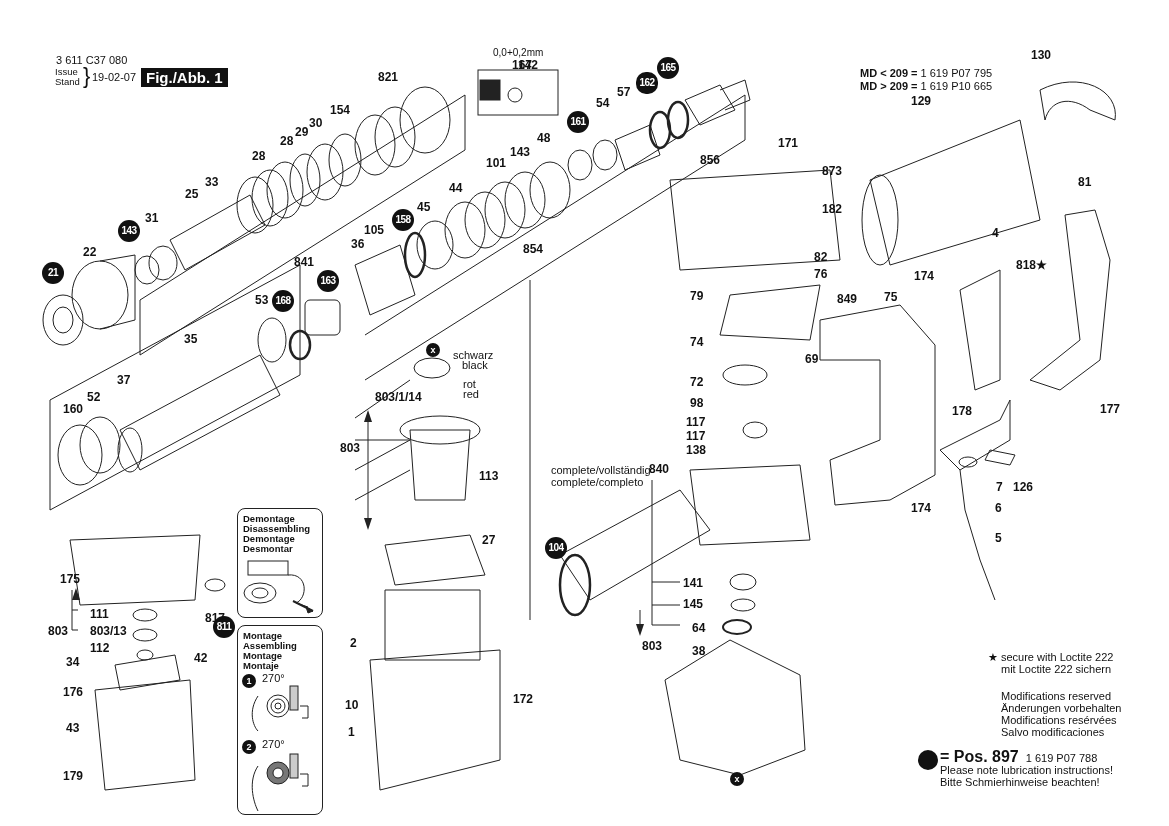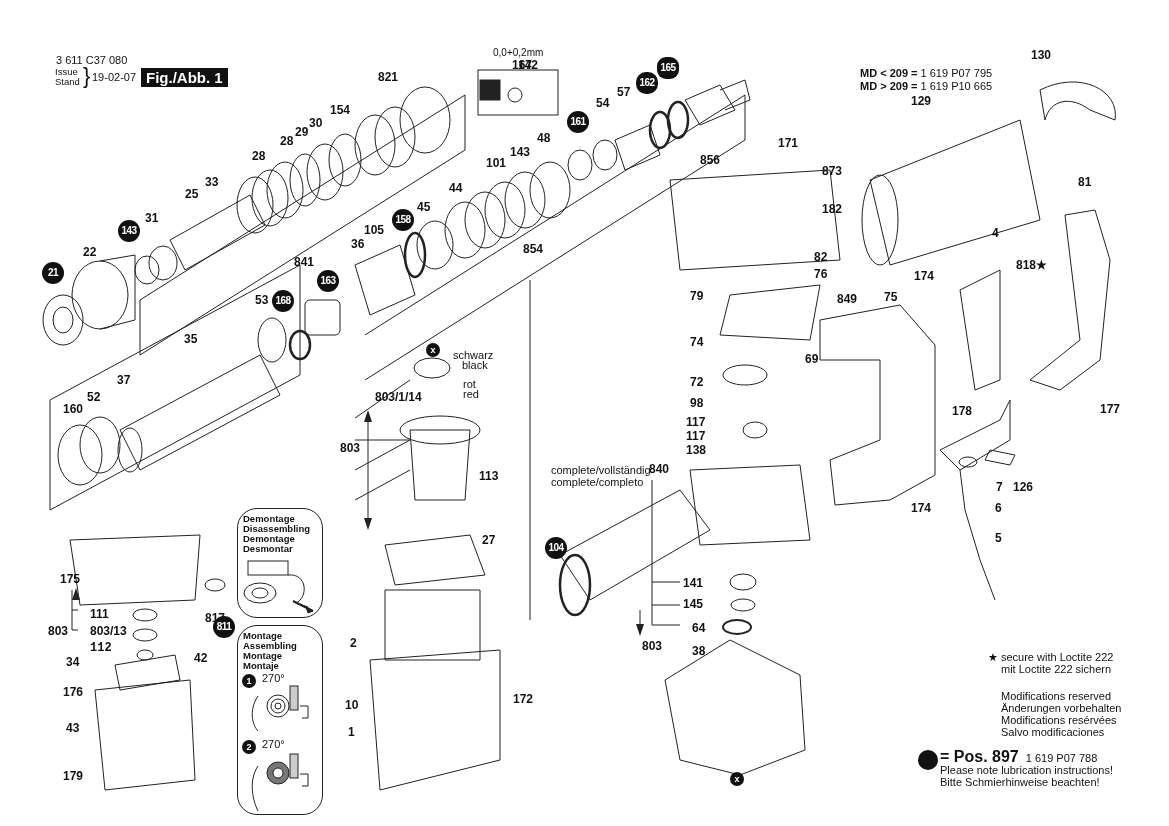--- a/index.html
+++ b/index.html
@@ -7,21 +7,21 @@
          font-family:"Liberation Sans", sans-serif; color:#111; }
   .abs { position:absolute; }
   .hdr { font-size:11px; line-height:12px; }
   .fig-badge { background:#111; color:#fff; font-weight:bold; font-size:15px; padding:1px 5px; line-height:17px; }
   .lbl { position:absolute; font-weight:bold; font-size:12px; line-height:13px; white-space:nowrap; }
   .blbl { position:absolute; width:22px; height:22px; border-radius:50%; background:#111; color:#fff;
           font-weight:bold; font-size:10px; line-height:22px; text-align:center; letter-spacing:-0.5px; }
   .xmark { position:absolute; width:14px; height:14px; border-radius:50%; background:#111; color:#fff;
           font-weight:bold; font-size:9px; line-height:14px; text-align:center; }
   .txt { position:absolute; font-size:11px; line-height:12px; white-space:nowrap; }
-  .box { position:absolute; border:1px solid #222; border-radius:20px; background:#fff; }
+  .box { position:absolute; border:1px solid #222; border-radius:8px; background:#fff; }
   .boxt { font-weight:bold; font-size:9.5px; line-height:10px; }
   svg.art { position:absolute; left:0; top:0; }
   .notes { font-size:11px; line-height:12px; }
 </style>
 </head>
 <body>
 
 <svg class="art" width="1169" height="826" viewBox="0 0 1169 826">
   <g fill="none" stroke="#222" stroke-width="1">
 
@@ -180,21 +180,21 @@
 <div class="blbl" style="left:392px;top:209px;">158</div>
 <div class="lbl" style="left:417px;top:201px;">45</div>
 <div class="lbl" style="left:449px;top:182px;">44</div>
 <div class="lbl" style="left:486px;top:157px;">101</div>
 <div class="lbl" style="left:510px;top:146px;">143</div>
 <div class="lbl" style="left:537px;top:132px;">48</div>
 <div class="blbl" style="left:567px;top:111px;">161</div>
 <div class="lbl" style="left:596px;top:97px;">54</div>
 <div class="lbl" style="left:617px;top:86px;">57</div>
 <div class="blbl" style="left:636px;top:72px;border-radius:10px;">162</div>
-<div class="blbl" style="left:657px;top:57px;border-radius:9px;">165</div>
+<div class="blbl" style="left:657px;top:57px;">165</div>
 <div class="lbl" style="left:700px;top:154px;">856</div>
 <div class="lbl" style="left:523px;top:243px;">854</div>
 
 <div class="lbl" style="left:1031px;top:49px;">130</div>
 <div class="lbl" style="left:911px;top:95px;">129</div>
 <div class="lbl" style="left:778px;top:137px;">171</div>
 <div class="lbl" style="left:822px;top:165px;">873</div>
 <div class="lbl" style="left:822px;top:203px;">182</div>
 <div class="lbl" style="left:814px;top:251px;">82</div>
 <div class="lbl" style="left:814px;top:268px;">76</div>
@@ -242,21 +242,21 @@
 <div class="lbl" style="left:482px;top:534px;">27</div>
 <div class="lbl" style="left:350px;top:637px;">2</div>
 <div class="lbl" style="left:345px;top:699px;">10</div>
 <div class="lbl" style="left:348px;top:726px;">1</div>
 <div class="lbl" style="left:513px;top:693px;">172</div>
 
 <div class="lbl" style="left:60px;top:573px;">175</div>
 <div class="lbl" style="left:90px;top:608px;">111</div>
 <div class="lbl" style="left:90px;top:625px;">803/13</div>
 <div class="lbl" style="left:48px;top:625px;">803</div>
-<div class="lbl" style="left:90px;top:642px;font-family:Liberation Mono, monospace;">112</div>
+<div class="lbl" style="left:90px;top:642px;">112</div>
 <div class="lbl" style="left:66px;top:656px;">34</div>
 <div class="blbl" style="left:180px;top:616px;margin-left:33px;">811</div>
 <div class="lbl" style="left:205px;top:612px;">817</div>
 <div class="lbl" style="left:194px;top:652px;">42</div>
 <div class="lbl" style="left:63px;top:686px;">176</div>
 <div class="lbl" style="left:66px;top:722px;">43</div>
 <div class="lbl" style="left:63px;top:770px;">179</div>
 
 <div class="box" style="left:237px;top:508px;width:84px;height:108px;">
   <div style="padding:5px 0 0 5px;">

